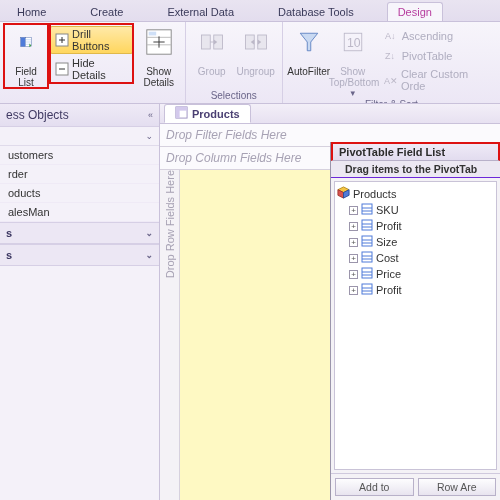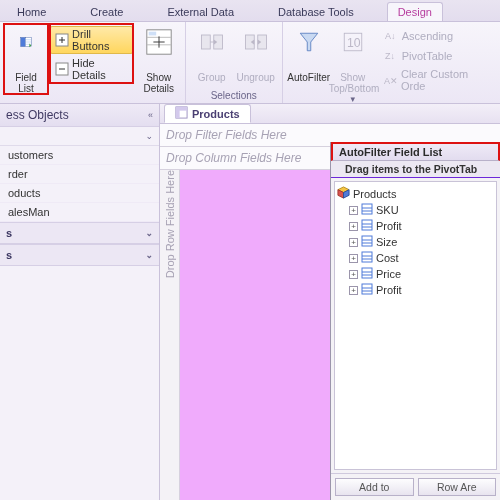--- a/index.html
+++ b/index.html
@@ -8,36 +8,36 @@
   .tabstrip { height: 22px; background: linear-gradient(#e9e4f1,#e3ddee); border-bottom: 1px solid #c9c1da; display: flex; align-items: flex-end; padding-left: 6px; gap: 20px; }
   .tab { padding: 3px 10px 3px 10px; margin-right: 2px; color: #3a3a5a; cursor: default; border: 1px solid transparent; border-bottom: none; border-radius: 3px 3px 0 0; }
   .tab.active { background: #f7f5fb; border-color: #c9c1da; color: #b63c9e; }
   
   .ribbon { height: 82px; background: linear-gradient(#f7f5fb,#ece7f5); border-bottom: 1px solid #c9c1da; display: flex; overflow: hidden; }
   .group { border-right: 1px solid #d6cfe5; padding: 2px 4px 0 4px; display: flex; flex-direction: column; }
   .group-body { flex: 1; display: flex; align-items: flex-start; }
   .group-label { text-align: center; font-size: 10px; color: #6a6589; padding: 1px 0 2px 0; }
   .bigbtn { width: 44px; display: flex; flex-direction: column; align-items: center; padding-top: 2px; }
   .bigbtn .icon { width: 32px; height: 32px; display:flex; align-items:center; justify-content:center; }
-  .bigbtn .lbl { font-size: 10px; text-align: center; line-height: 11px; margin-top: 14px; width: 48px; }
+  .bigbtn .lbl { font-size: 10px; text-align: center; line-height: 11px; margin-top: 8px; width: 48px; }
   .bigbtn.disabled, .smallbtn.disabled { color: #b0aec0; }
   .vstack { display: flex; flex-direction: column; justify-content: flex-start; gap: 1px; padding-top: 2px; }
   .smallbtn { display: flex; align-items: center; gap: 3px; padding: 1px 4px; font-size: 11px; border:1px solid transparent; border-radius:2px; }
   .smallbtn .sicon { width: 15px; height: 15px; display:flex; align-items:center; justify-content:center; }
   .smallbtn.hl { background: linear-gradient(#ffe9a8,#ffd65e); border-color: #e0b84a; }
   .redbox { outline: 2px solid #d11; outline-offset: -1px; }
   
   .workspace { display: flex; height: calc(500px - 22px - 82px); }
   .nav { width: 160px; border-right: 1px solid #c9c1da; background: #f4f1f9; overflow: hidden; }
   .nav-head { display:flex; align-items:center; justify-content:space-between; padding:4px 6px; border-bottom:1px solid #d6cfe5; background:linear-gradient(#efeaf6,#e4def0); font-size:12px; color:#403a63;}
   .nav-section { padding:4px 6px; border-bottom:1px solid #e0dbeb; color:#403a63;}
   .nav-item { padding:3px 4px 3px 8px; color:#333; border-bottom:1px solid #efeaf6; }
   .nav-group { display:flex; justify-content:space-between; align-items:center; padding:4px 6px; background:#ece7f4; border-top:1px solid #d6cfe5; border-bottom:1px solid #d6cfe5; font-weight:600; color:#3a3560;}
   
-  .doc { flex:1; display:flex; flex-direction:column; background:#f0abfc; position:relative; }
+  .doc { flex:1; display:flex; flex-direction:column; background:#fef9c3; position:relative; }
   .doctab { display:flex; align-items:center; gap:4px; background:linear-gradient(#f3eff8,#e7e1f1); border-bottom:1px solid #c9c1da; height:20px; padding-left:4px;}
   .doctab .ttab { background:#fff; border:1px solid #c9c1da; border-bottom:1px solid #fff; border-radius:3px 3px 0 0; padding:1px 10px; font-size:11px; font-weight:600; color:#4a3f72; display:flex; align-items:center; gap:4px;}
   .pivot { flex:1; display:flex; }
   .rowzone { width:20px; background:#f4f2f6; border-right:1px solid #d6d1de; display:flex; align-items:flex-start; justify-content:center; }
   .rowzone span { writing-mode: vertical-rl; transform: rotate(180deg); color:#a7a2b4; font-size:11px; padding-top:6px;}
   .gridzone { flex:1; position:relative; }
   .filterzone, .colzone { color:#a7a2b4; font-size:12px; padding:4px 6px; border-bottom:1px solid #d6d1de; background:#fbfafd;font-style:italic;}
   .colzone { display:flex; }
   .colzone .coltext { flex:1; }
   
@@ -242,21 +242,21 @@
       <span class="coltext">Drop Column Fields Here</span>
     </div>
     <div class="pivot">
       <div class="rowzone">
         <span>Drop Row Fields Here</span>
       </div>
       <div class="gridzone"></div>
     </div>
 
     <div class="fieldlist">
-      <div class="fl-title">AutoFilter Field List</div>
+      <div class="fl-title">PivotTable Field List</div>
       <div class="fl-sub">Drag items to the PivotTab</div>
       <div class="fl-tree">
         <div class="fl-root">
           <span>
             <svg width="13" height="13" viewBox="0 0 14 14">
                 <polygon points="7,1 13,4 7,7 1,4" fill="#f5c542" stroke="#b58a1e"></polygon>
                 <polygon points="1,4 7,7 7,13 1,10" fill="#d9534f" stroke="#a03530"></polygon>
                 <polygon points="13,4 7,7 7,13 13,10" fill="#4f7bd9" stroke="#2a4e99"></polygon>
               </svg>
           </span>

